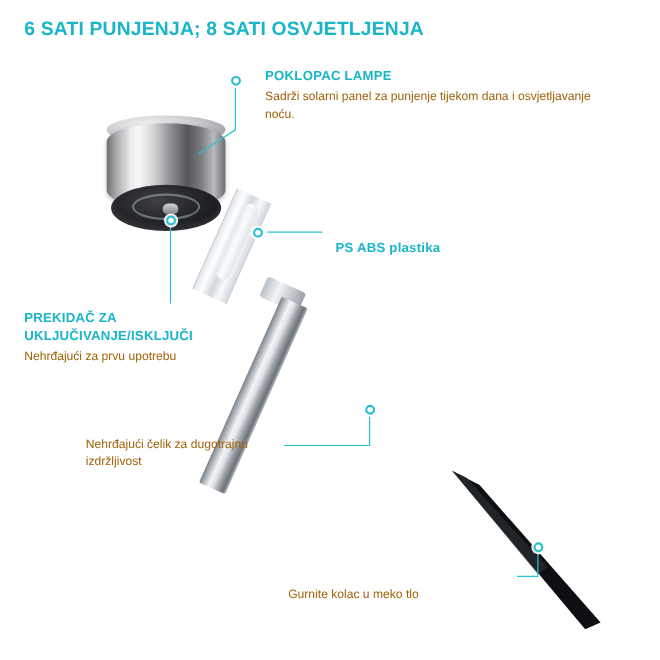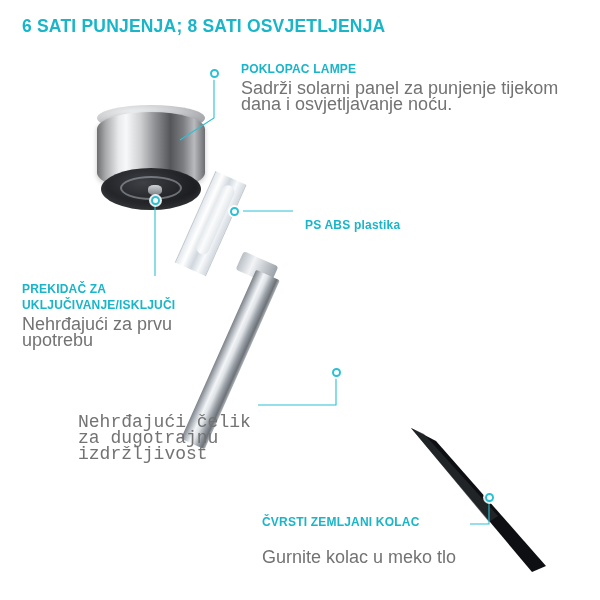--- a/index.html
+++ b/index.html
@@ -114,22 +114,22 @@
   
   .callout { position: absolute; }
   .c-head {
     color: #19b5c9;
     font-weight: bold;
     font-size: 12px;
     line-height: 16px;
     letter-spacing: 0.2px;
   }
   .c-body {
-    color: #737373;
-    font-size: 18px;
+    color: #a16207;
+    font-size: 11px;
     line-height: 16px;
   }
   .dot {
     position: absolute;
     width: 9px; height: 9px;
     border-radius: 50%;
     background: #ffffff;
     border: 2px solid #2bc0d4;
     box-shadow: 0 0 0 2px rgba(255,255,255,0.9);
   }
@@ -195,22 +195,21 @@
   </div>
 
   <div class="dot" style="left:151px; top:196px;"></div>
   <div class="callout" style="left:22px; top:281px; width:225px;">
     <div class="c-head center">PREKIDAČ ZA UKLJUČIVANJE/ISKLJUČI</div>
     <div class="c-body center" style="margin-top:3px;">Nehrđajući za prvu upotrebu</div>
   </div>
 
   <div class="dot" style="left:332px; top:368px;"></div>
   <div class="callout" style="left:78px; top:396px; width:180px;">
-    <div class="c-body center" style="margin-top:18px;font-family:Liberation Mono, monospace;">Nehrđajući čelik za dugotrajnu izdržljivost</div>
+    <div class="c-body center" style="margin-top:0;">Nehrđajući čelik za dugotrajnu izdržljivost</div>
   </div>
 
   <div class="dot" style="left:485px; top:493px;"></div>
   <div class="callout" style="left:262px; top:514px; width:208px;">
-    <div class="c-head center">ČVRSTI ZEMLJANI KOLAC</div>
     <div class="c-body center" style="margin-top:19px;">Gurnite kolac u meko tlo</div>
   </div>
 
 </div>
 
 </body></html>

